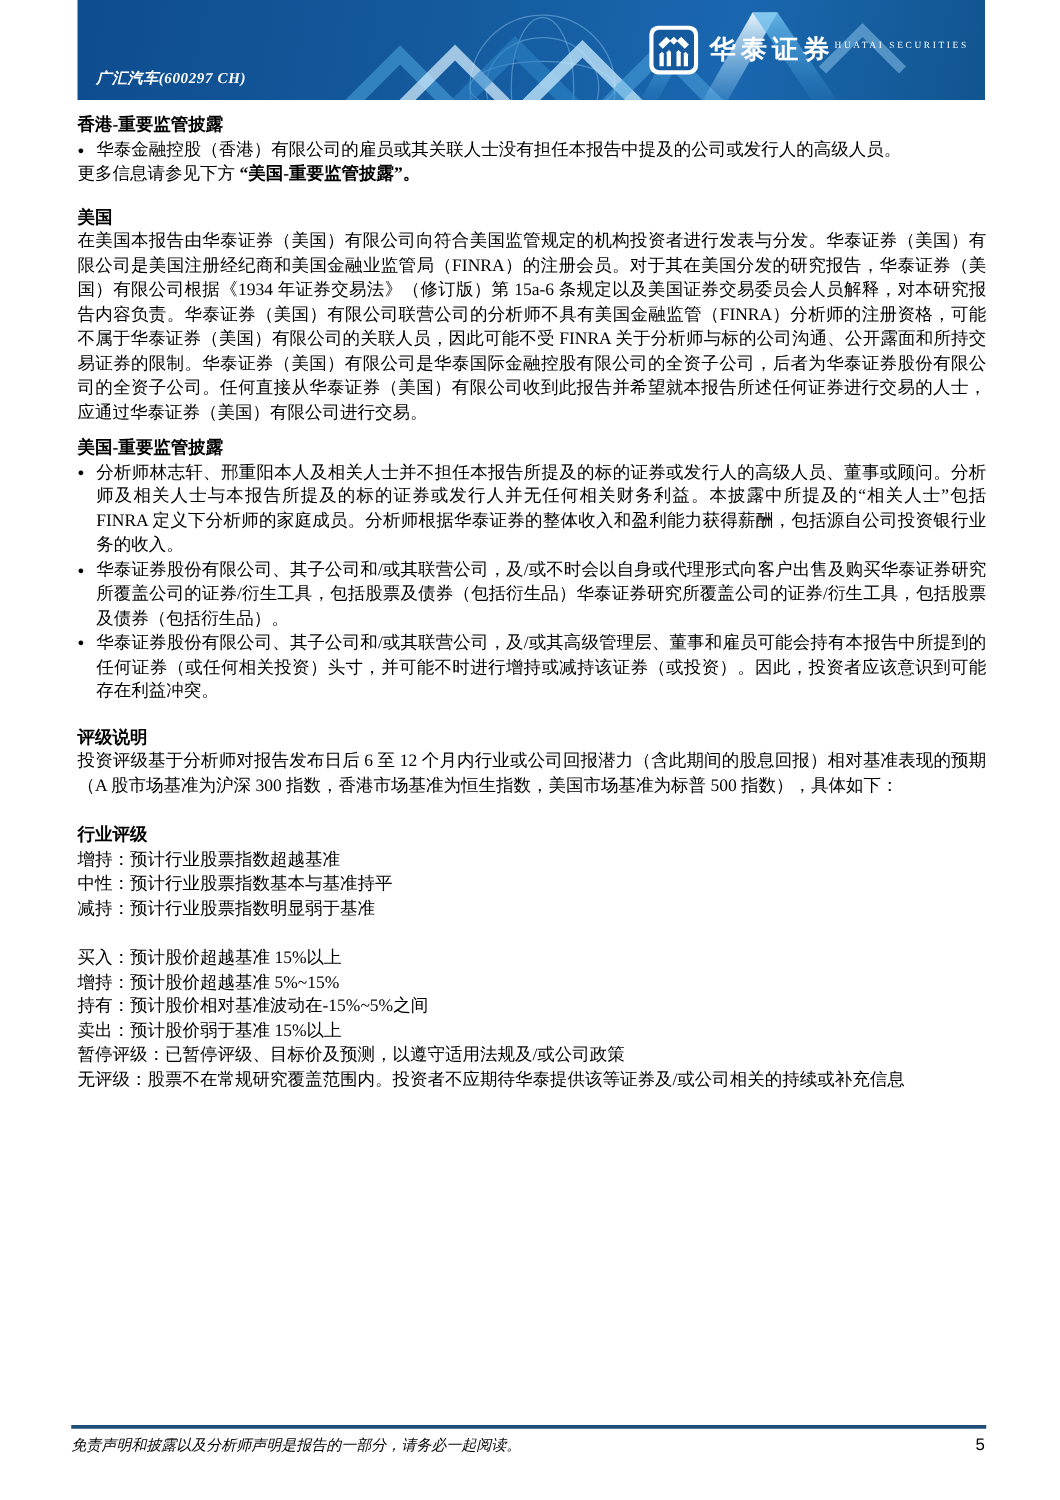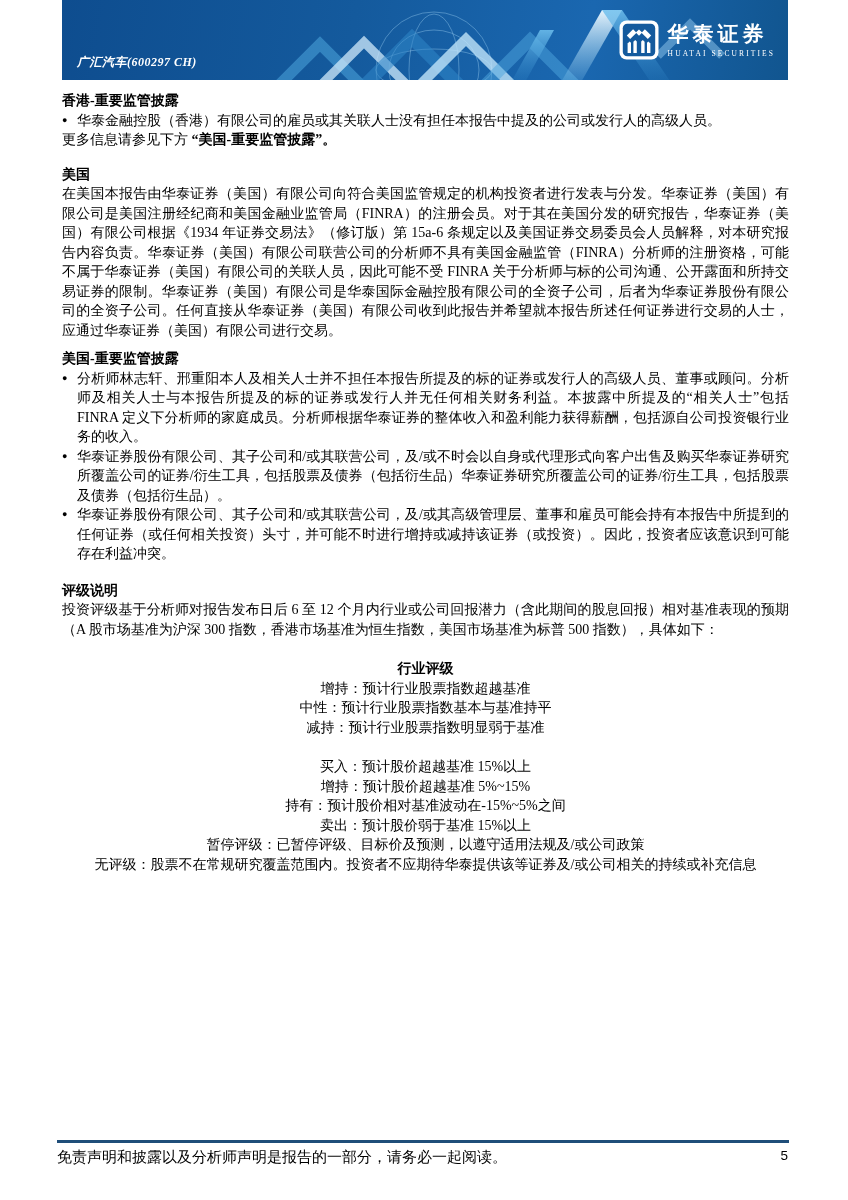--- a/index.html
+++ b/index.html
@@ -23,21 +23,21 @@
   .banner .deco{position:absolute;left:0;top:0;}
   .stock-label{
     position:absolute;left:15px;bottom:9px;
     color:#ffffff;font-size:12px;font-weight:bold;font-style:italic;
     letter-spacing:0.5px;white-space:nowrap;
   }
   .brand{
     position:absolute;right:13px;top:50%;transform:translateY(-50%);
     display:flex;align-items:center;gap:9px;
   }
-  .brand-text{display:flex;flex-direction:column;justify-content:center;}
+  .brand-text{display:flex;flex-direction:row;justify-content:center;}
   .brand-cn{
     color:#ffffff;font-size:21px;font-weight:bold;letter-spacing:4px;
     font-family:"Liberation Sans","DejaVu Sans",sans-serif;line-height:1.1;white-space:nowrap;
   }
   .brand-en{
     color:#ffffff;font-size:7.5px;letter-spacing:2.1px;margin-top:3px;
     font-family:Liberation Serif, serif;white-space:nowrap;
   }
   
   .content{
@@ -45,30 +45,30 @@
     font-size:14px;line-height:19.5px;
   }
   .sec-title{font-weight:bold;font-size:14px;line-height:19.5px;}
   p.just{text-align:justify;}
   .bullet{display:flex;}
   .bullet .dot{flex:0 0 15px;font-size:9px;line-height:19.5px;}
   .bullet .txt{flex:1;text-align:justify;}
   .mt-a{margin-top:15px;}
   .mt-b{margin-top:9px;}
   .mt-c{margin-top:17px;}
-  .mt-d{margin-top:20px;text-align:center;}
+  .mt-d{margin-top:20px;}
   .rating-line b{font-weight:normal;}
   
   .footer{
     position:absolute;left:57px;top:1140px;width:732px;
     border-top:3px solid var(--rule);
     padding-top:5px;
     display:flex;justify-content:space-between;align-items:flex-start;
   }
-  .footer .disclaimer{font-size:15px;}
+  .footer .disclaimer{font-style:italic;font-size:12px;}
   .footer .pageno{
     font-size:13.5px;font-family:"Liberation Sans","DejaVu Sans",sans-serif;
     padding-right:1px;
   }
 </style>
 </head>
 <body>
 
 <div class="banner">
   <svg class="deco" width="726" height="80" viewBox="0 0 726 80" aria-hidden="true">

